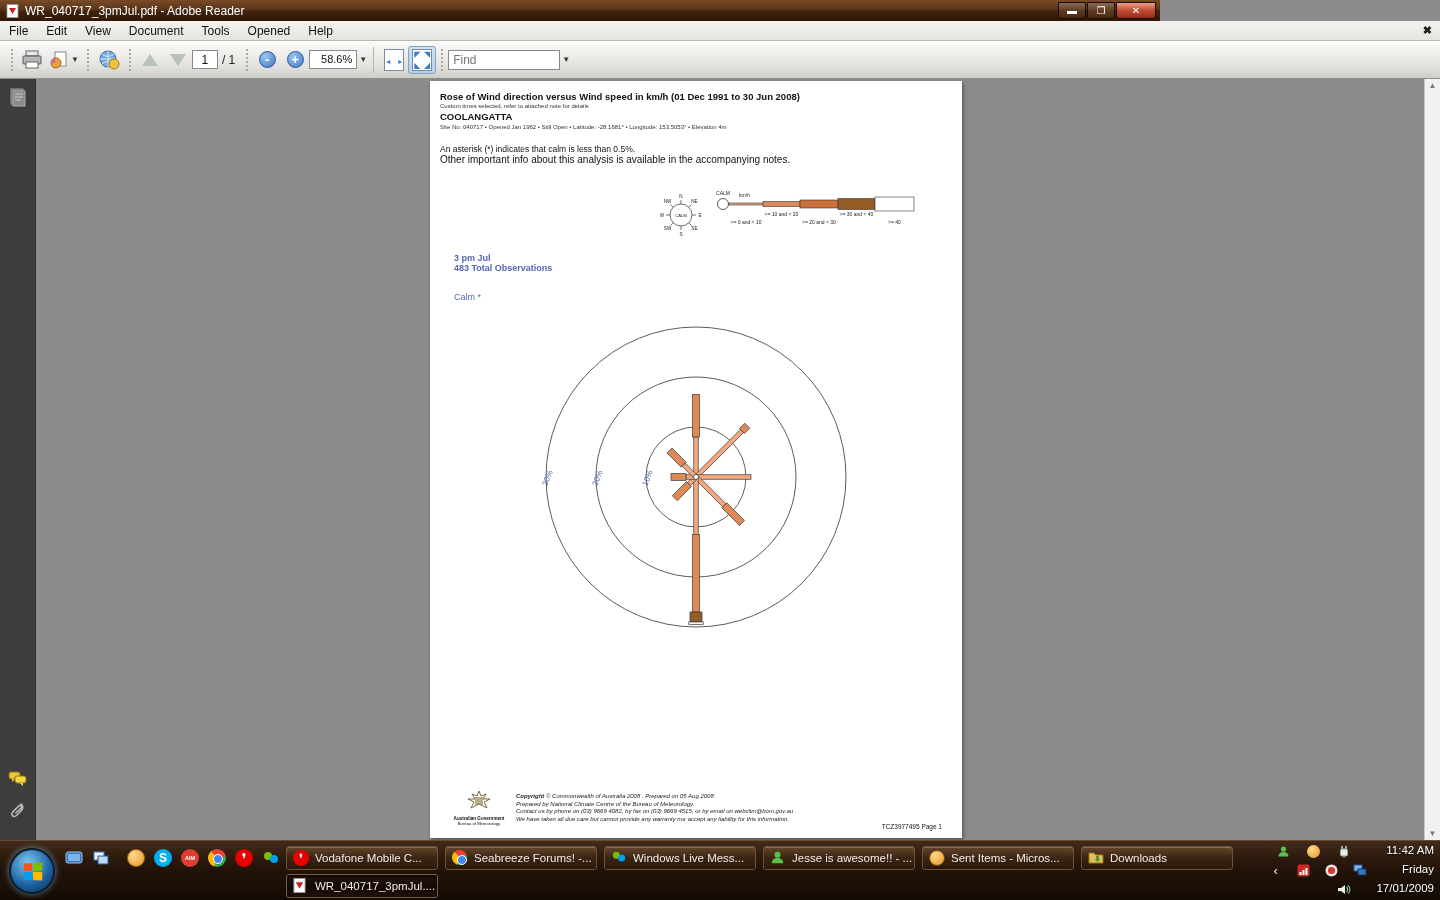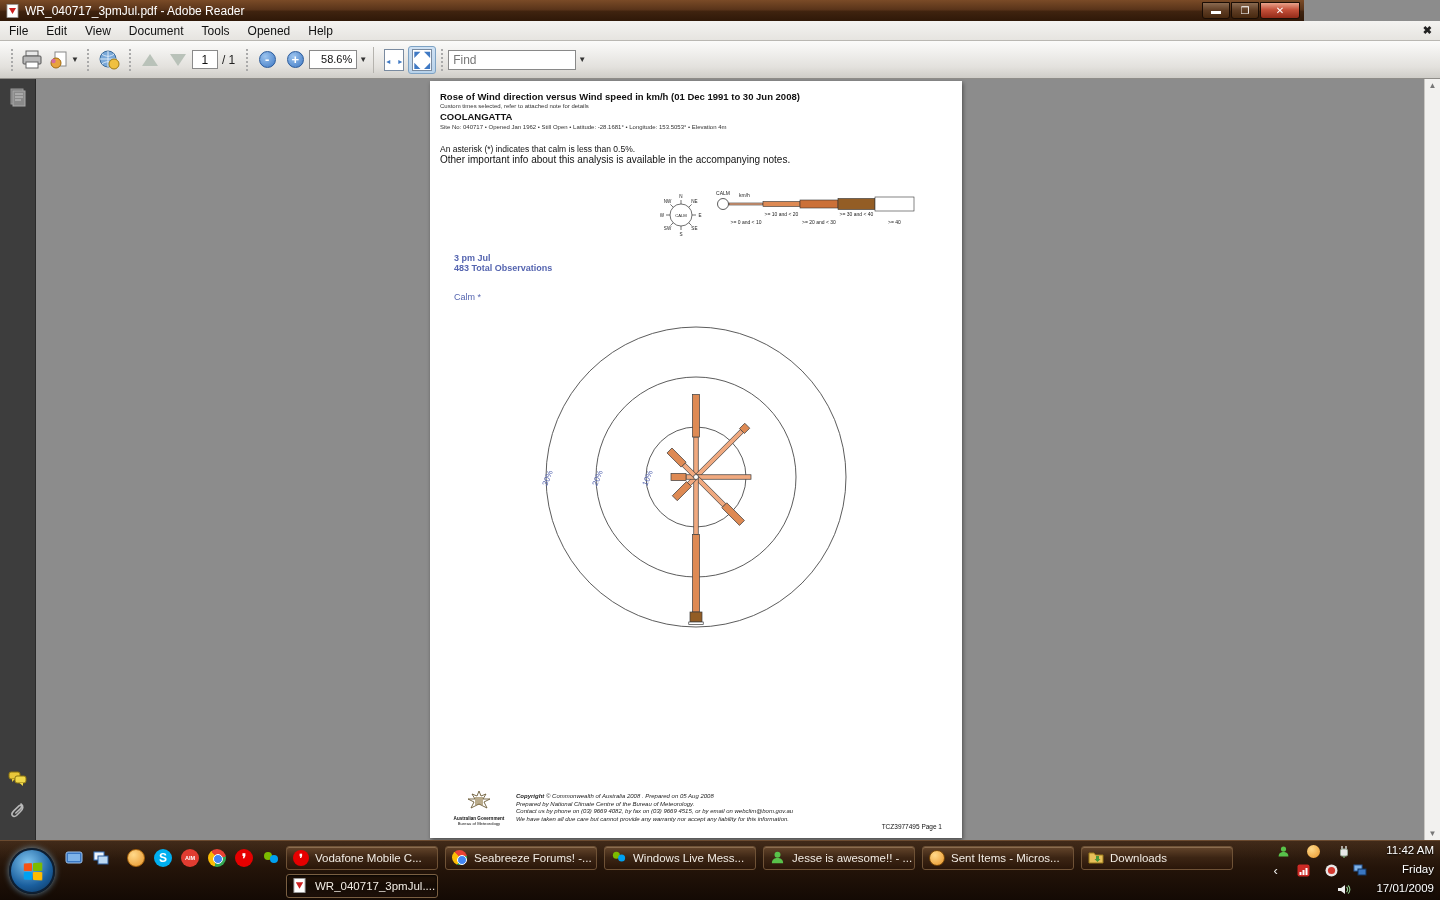--- a/index.html
+++ b/index.html
@@ -1,20 +1,20 @@
 <!DOCTYPE html>
 <html><head>
 <meta charset="utf-8">
 <style>
   * { margin:0; padding:0; box-sizing:border-box; }
   html,body { width:1440px; height:900px; overflow:hidden; }
   body { font-family:"Liberation Sans", sans-serif; background:#8c8c8c; position:relative; }
 
   
-  .titlebar { position:absolute; left:0; top:0; width:1304px; height:21px;
+  .titlebar { position:absolute; left:0; top:0; width:1160px; height:21px;
     background:linear-gradient(#7a4b27, #5a341a 45%, #3f230f 55%, #2f1808);
     display:flex; align-items:center; padding:0 4px; color:#fff; font-size:12px; }
   .titlebar .doc-icon { width:14px; height:14px; margin:0 5px 0 2px; }
   .win-controls { margin-left:auto; display:flex; }
   .win-btn { width:28px; height:17px; margin-left:1px; border:1px solid #1a0d05; border-radius:0 0 3px 3px;
     background:linear-gradient(#8a6a50,#5f3d24 50%,#47280f); color:#fff; font-size:10px; line-height:15px;
     text-align:center; }
   .win-btn.close { background:linear-gradient(#e8a28a,#c4513a 45%,#922a18); width:40px; }
 
   
@@ -39,21 +39,21 @@
   .arrow-up { border-bottom:12px solid #b9c2b9; }
   .arrow-down { border-top:12px solid #b9c2b9; }
   .page-box { width:26px; height:19px; border:1px solid #8a8a8a; background:#fff; font-size:12px;
     text-align:center; color:#111; }
   .page-total { font-size:12px; color:#222; margin:0 6px 0 4px; }
   .zoom-circle { width:17px; height:17px; border-radius:50%; background:radial-gradient(circle at 35% 30%,#9cc4ef,#3f79c4);
     border:1px solid #2a5a9a; color:#fff; font-size:13px; line-height:15px; text-align:center; font-weight:bold; }
   .zoom-box { width:48px; height:19px; border:1px solid #8a8a8a; background:#fff; font-size:11px;
     color:#111; text-align:right; padding:2px 4px 0 0; }
   .find-wrap { display:flex; align-items:center; }
-  .find-input { width:128px; height:20px; border:1px solid #898989; font-size:12px; padding:0 4px;
+  .find-input { width:112px; height:20px; border:1px solid #898989; font-size:12px; padding:0 4px;
     color:#333; background:#fff; font-family:"Liberation Sans",sans-serif; }
   .find-input::placeholder { color:#777; }
   .fit-icon { width:20px; height:22px; border:1px solid #7a8ba0; background:#fff; position:relative; }
   .fit-icon .fa { position:absolute; color:#3f79c4; font-size:8px; }
 
   
   .main { position:absolute; left:0; top:79px; width:1440px; height:761px; background:#8c8c8c; }
   .navstrip { position:absolute; left:0; top:0; width:36px; height:761px; background:#3d3d3d;
     border-right:1px solid #2a2a2a; }
   .nav-icon { width:26px; height:26px; margin:6px auto; display:flex; align-items:center; justify-content:center; }

